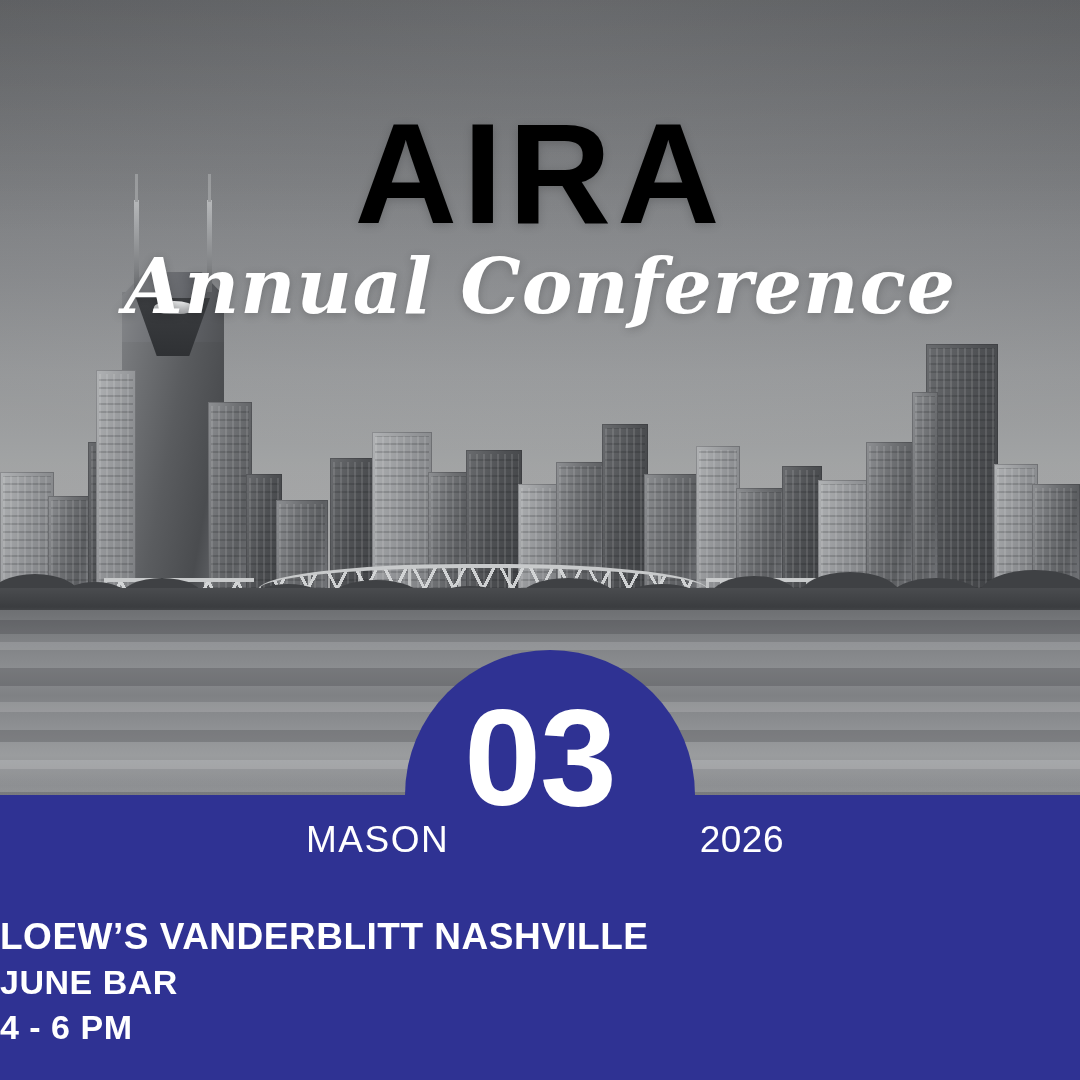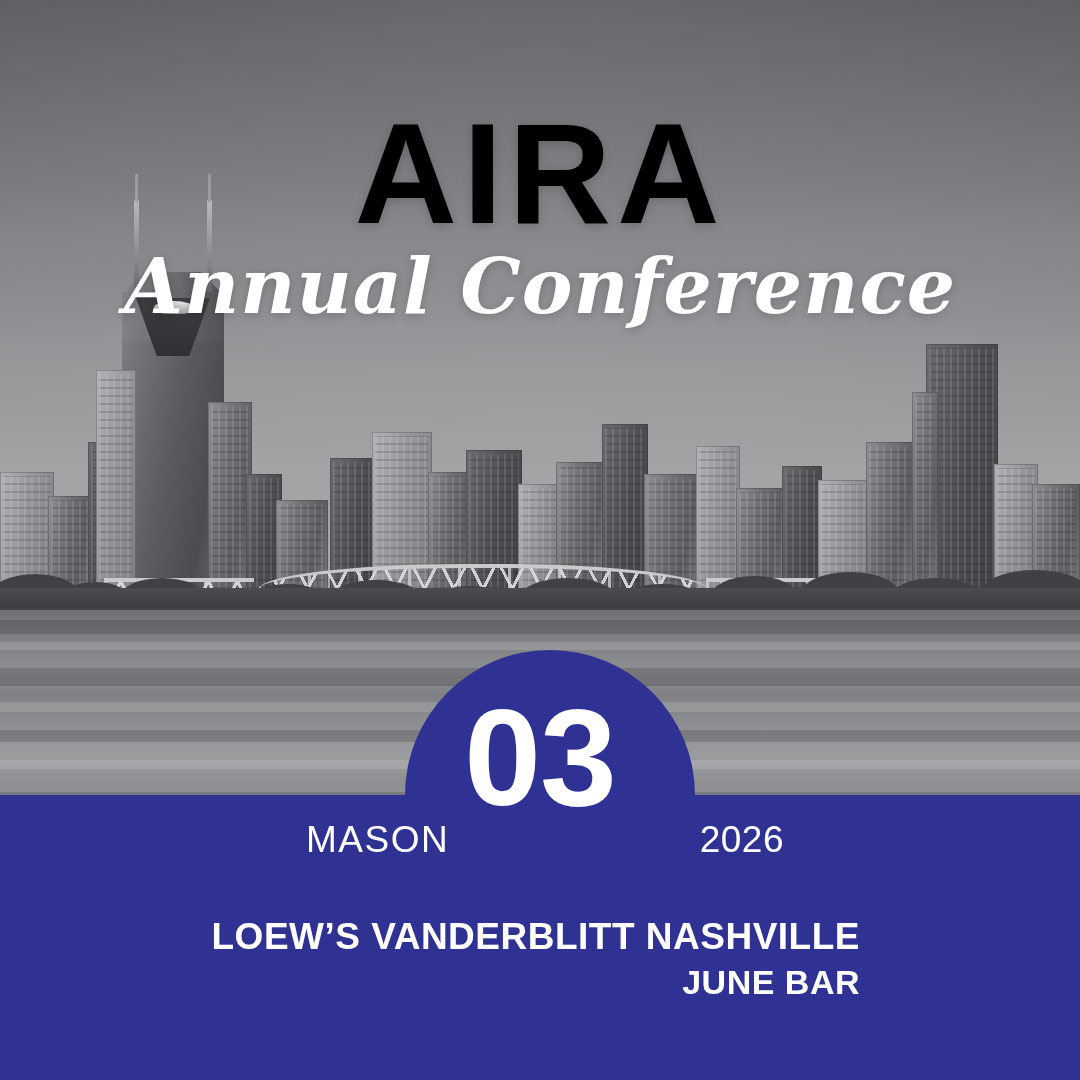--- a/index.html
+++ b/index.html
@@ -150,21 +150,21 @@
   }
   .june{
     position:absolute; left:306px; top:819px;
     font-size:37px; font-weight:normal; color:#ffffff; letter-spacing:1.5px;
   }
   .year{
     position:absolute; right:296px; top:819px;
     font-size:37px; font-weight:normal; color:#ffffff; letter-spacing:0.5px;
   }
   .venue{
-    position:absolute; left:0; top:913px; width:860px; text-align:right; color:#ffffff;
+    position:absolute; left:0; top:913px; width:860px; text-align:left; color:#ffffff;
   }
   .venue .l1{ font-size:37px; font-weight:bold; letter-spacing:.5px; line-height:1.28; }
   .venue .l2{ font-size:34px; font-weight:bold; letter-spacing:.5px; line-height:1.32; }
   .venue .l3{ font-size:34px; font-weight:bold; letter-spacing:.5px; line-height:1.35; }
 </style>
 </head>
 <body>
 
 <div class="poster">
 
@@ -306,15 +306,16 @@
   <div class="circle"></div>
   <div class="band-blue"></div>
 
   <div class="daynum">03</div>
   <div class="june">MASON</div>
   <div class="year">2026</div>
 
   <div class="venue">
     <div class="l1">LOEW’S VANDERBLITT NASHVILLE</div>
     <div class="l2">JUNE BAR</div>
+    <div class="l3">4 - 6 PM</div>
   </div>
 
 </div>
 
 </body></html>

